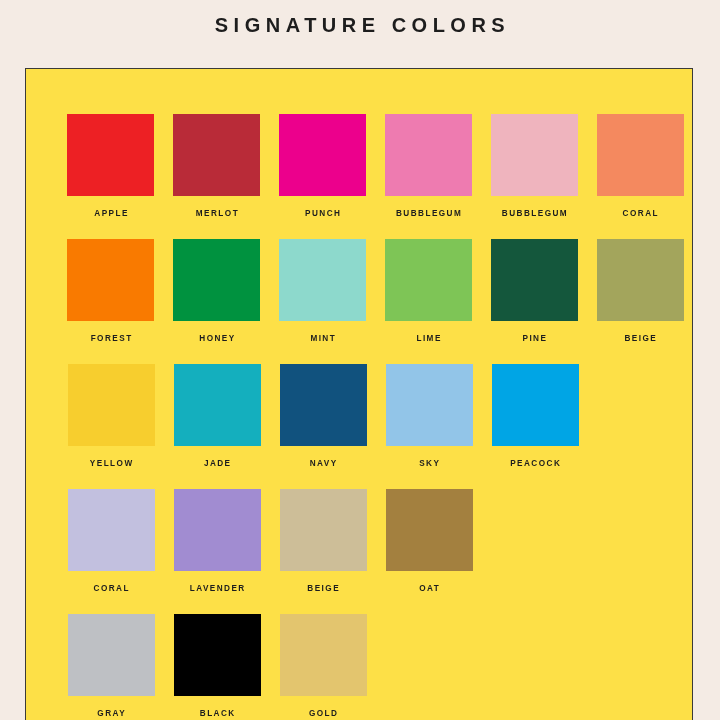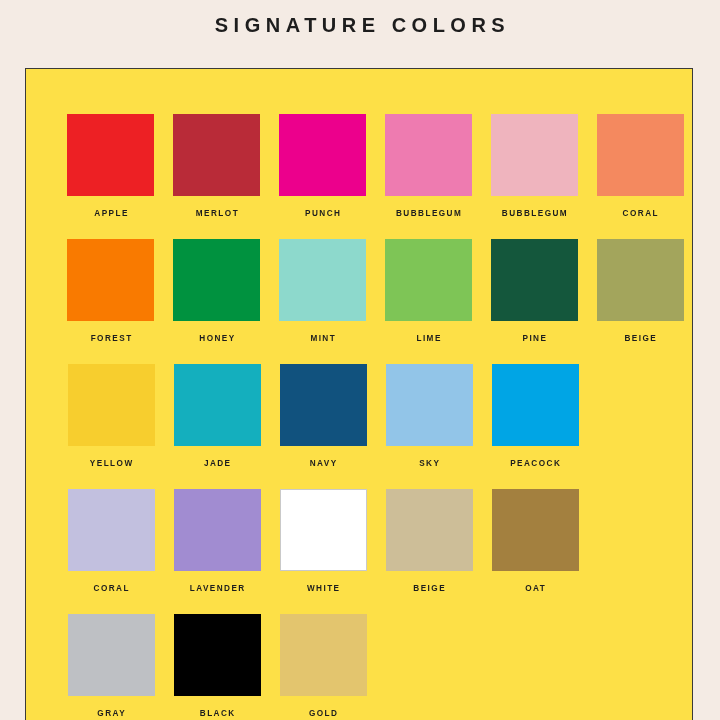--- a/index.html
+++ b/index.html
@@ -169,24 +169,20 @@
       <div class="swatch-row">
         <div class="swatch-cell">
           <div class="swatch-chip" style="background-color: rgb(194, 192, 223);"></div>
           <div class="swatch-label">CORAL</div>
         </div>
         <div class="swatch-cell">
           <div class="swatch-chip" style="background-color: rgb(161, 140, 209);"></div>
           <div class="swatch-label">LAVENDER</div>
         </div>
         <div class="swatch-cell">
-          <div class="swatch-chip bordered" style="background-color: rgb(255, 255, 255);"></div>
-          <div class="swatch-label">WHITE</div>
-        </div>
-        <div class="swatch-cell">
           <div class="swatch-chip" style="background-color: rgb(205, 190, 152);"></div>
           <div class="swatch-label">BEIGE</div>
         </div>
         <div class="swatch-cell">
           <div class="swatch-chip" style="background-color: rgb(163, 128, 63);"></div>
           <div class="swatch-label">OAT</div>
         </div>
       </div>
       <div class="swatch-row">
         <div class="swatch-cell">

